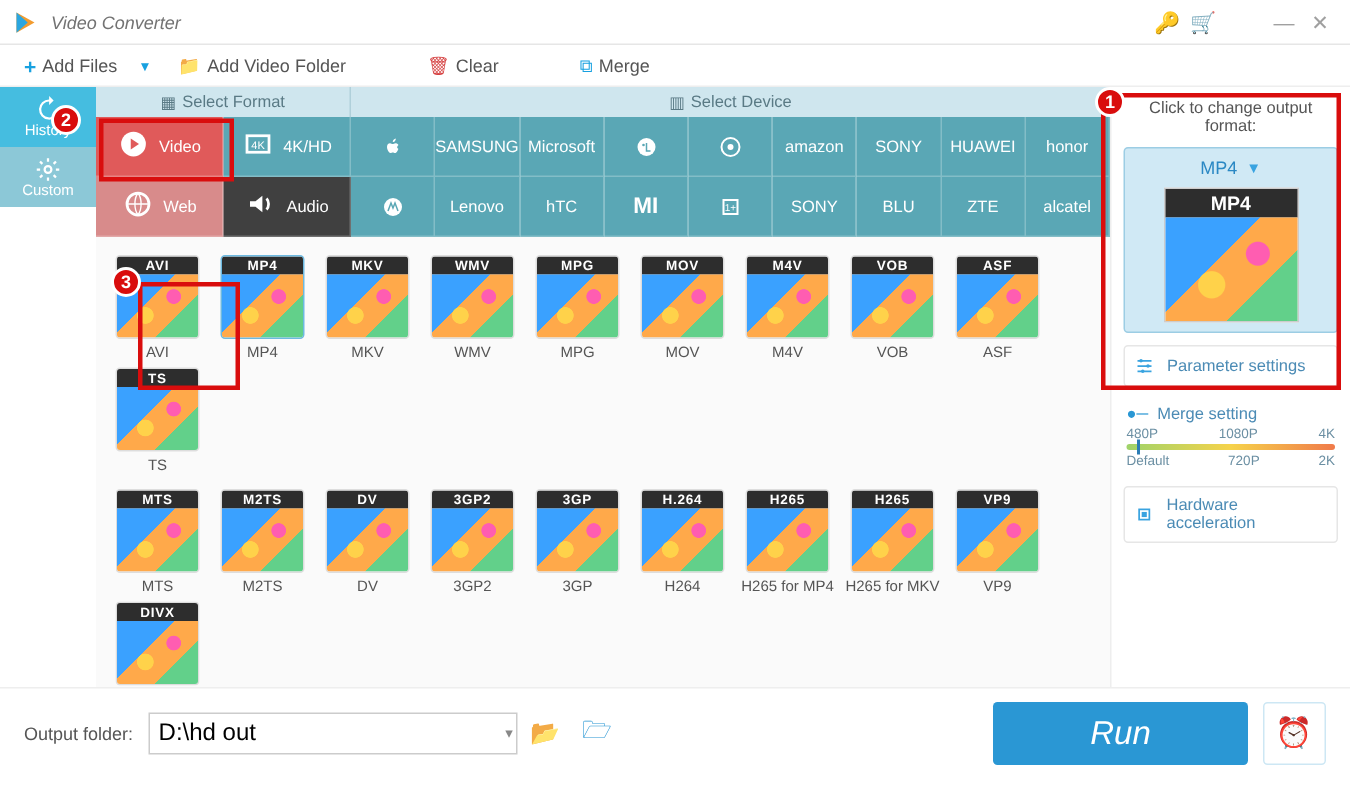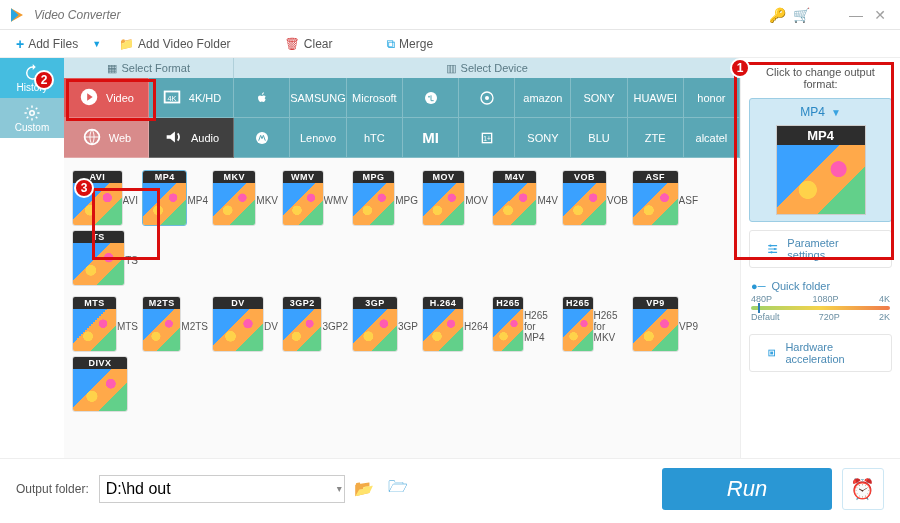--- a/index.html
+++ b/index.html
@@ -48,36 +48,36 @@
   .catcell svg { width: 16px; height: 16px; fill: #fff; }
   .catcell .icon-big svg { width: 22px; height: 22px; }
 
   
   .hl { position: absolute; border: 3px solid #d90d0d; pointer-events: none; z-index: 50; }
   .badge { position: absolute; width: 20px; height: 20px; background: #d90d0d; border: 2px solid #fff; border-radius: 50%; color: #fff; font-size: 12px; font-weight: bold; display: flex; align-items: center; justify-content: center; z-index: 51; }
 
   
   .thumbs { flex: 1; overflow-y: auto; padding: 10px 6px; background: #fafafa; }
   .thumbs-row { display: flex; gap: 0; flex-wrap: wrap; }
-  .thumb { width: 70px; display: flex; flex-direction: row; align-items: center; font-size: 10px; color: #555; padding: 2px; }
+  .thumb { width: 70px; display: flex; flex-direction: column; align-items: center; font-size: 10px; color: #555; padding: 2px; justify-content: flex-end; }
   .thumb .tbox { width: 56px; height: 56px; background: #f2f2f2; border: 1px solid #ddd; border-radius: 3px; display: flex; flex-direction: column; align-items: center; justify-content: flex-start; overflow: hidden; position: relative; }
   .thumb.selected .tbox { background: #d9ecf6; border-color: #6db9e0; }
   .thumb .tag { width: 100%; background: #2d2d2d; color: #fff; font-size: 9px; font-weight: bold; text-align: center; padding: 1px 0; letter-spacing: .5px; }
   .thumb .pic { flex: 1; width: 100%; display: flex; align-items: center; justify-content: center; }
   .thumb .cap { margin-top: 4px; }
 
   
   .rightpanel { width: 160px; border-left: 1px solid #eee; padding: 8px; display: flex; flex-direction: column; gap: 8px; font-size: 11px; color: #555; }
   .rp-title { font-size: 11px; color: #555; text-align: center; }
   .rp-format { background: #d0e9f5; border: 1px solid #9ccde4; border-radius: 3px; padding: 6px; display: flex; flex-direction: column; align-items: center; }
   .rp-format .fmt-lbl { color: #2a88c4; font-size: 12px; display: flex; align-items: center; gap: 6px; margin-bottom: 6px;}
   .rp-format .fmt-lbl .caret { color: #39a3e0; font-size: 10px; }
   .rp-format .preview { width: 90px; height: 90px; background: #fff; border: 1px solid #ccc; display: flex; flex-direction: column; }
   .rp-format .preview .tag { background: #2d2d2d; color: #fff; font-size: 13px; font-weight: bold; text-align: center; padding: 2px 0; }
-  .rp-btn { display: flex; align-items: center; gap: 8px; padding: 6px 16px; border: 1px solid #e6e6e6; border-radius: 3px; color: #4b8bb5; background: #fff; }
+  .rp-btn { display: flex; align-items: center; gap: 8px; padding: 6px 6px; border: 1px solid #e6e6e6; border-radius: 3px; color: #4b8bb5; background: #fff; }
   .rp-btn .ico { width: 14px; height: 14px; color: #39a3e0; }
   .quality { padding: 4px 2px; }
   .quality .qtitle { display: flex; align-items: center; gap: 6px; color: #4b8bb5; margin-bottom: 2px;}
   .quality .qticks { display: flex; justify-content: space-between; font-size: 9px; color: #6b8fa3; }
   .quality .qbar { height: 4px; background: linear-gradient(to right, #9fd36a, #f6d34b, #f07a4a); border-radius: 2px; margin: 2px 0; position: relative; }
   .quality .qbar .knob { position: absolute; left: 5%; top: -3px; width: 2px; height: 10px; background: #2b7db6; }
 
   
   .bottombar { height: 60px; border-top: 1px solid #eee; display: flex; align-items: center; padding: 0 16px; gap: 10px; font-size: 12px; color: #555; }
   .bottombar .outpath { flex: none; }
@@ -398,21 +398,21 @@
           <path stroke="currentColor" stroke-width="2" d="M4 6h16M4 12h16M4 18h16"></path>
           <circle cx="8" cy="6" r="2" fill="currentColor"></circle>
           <circle cx="16" cy="12" r="2" fill="currentColor"></circle>
           <circle cx="10" cy="18" r="2" fill="currentColor"></circle>
         </svg>
       <span>Parameter settings</span>
     </div>
     <div class="quality">
       <div class="qtitle">
           <span style="color:#2a97d4">●─</span>
-          <span>Quick folder</span>
+          <span>Merge setting</span>
         </div>
       <div class="qticks" id="qticks-top">
           <span>480P</span>
           <span>1080P</span>
           <span>4K</span>
         </div>
       <div class="qbar">
           <div class="knob"></div>
         </div>
       <div class="qticks" id="qticks-bot">

